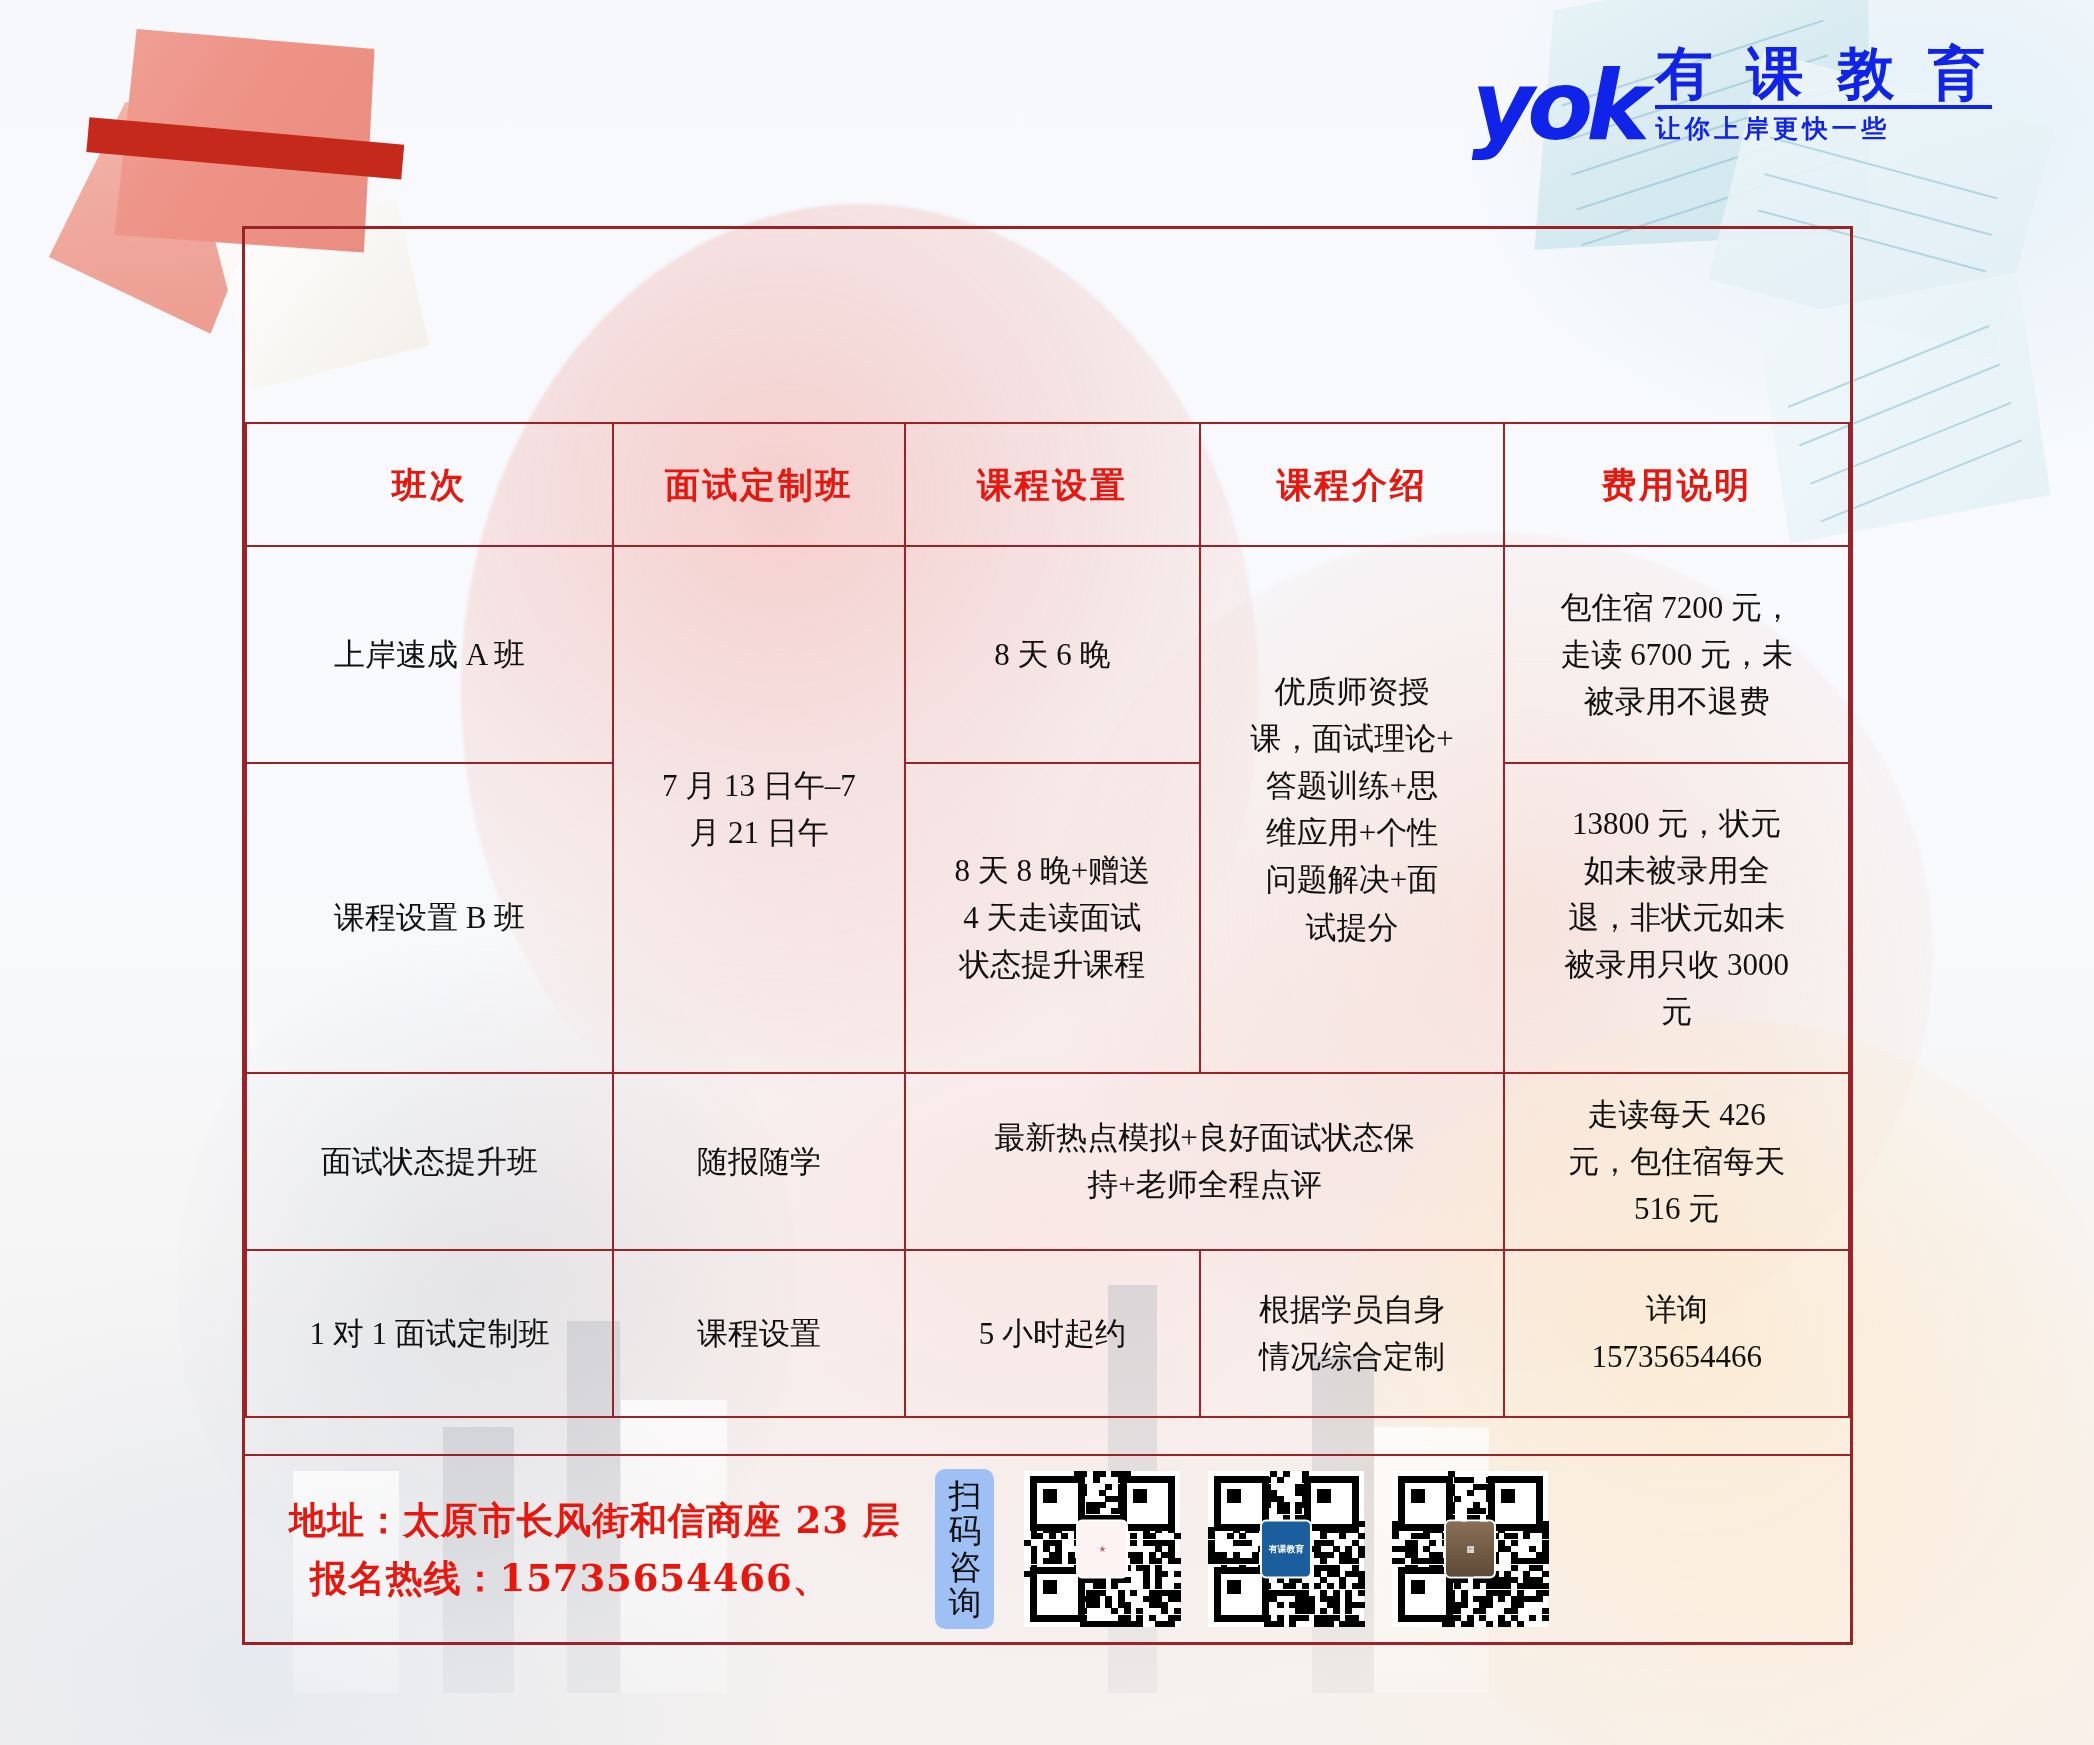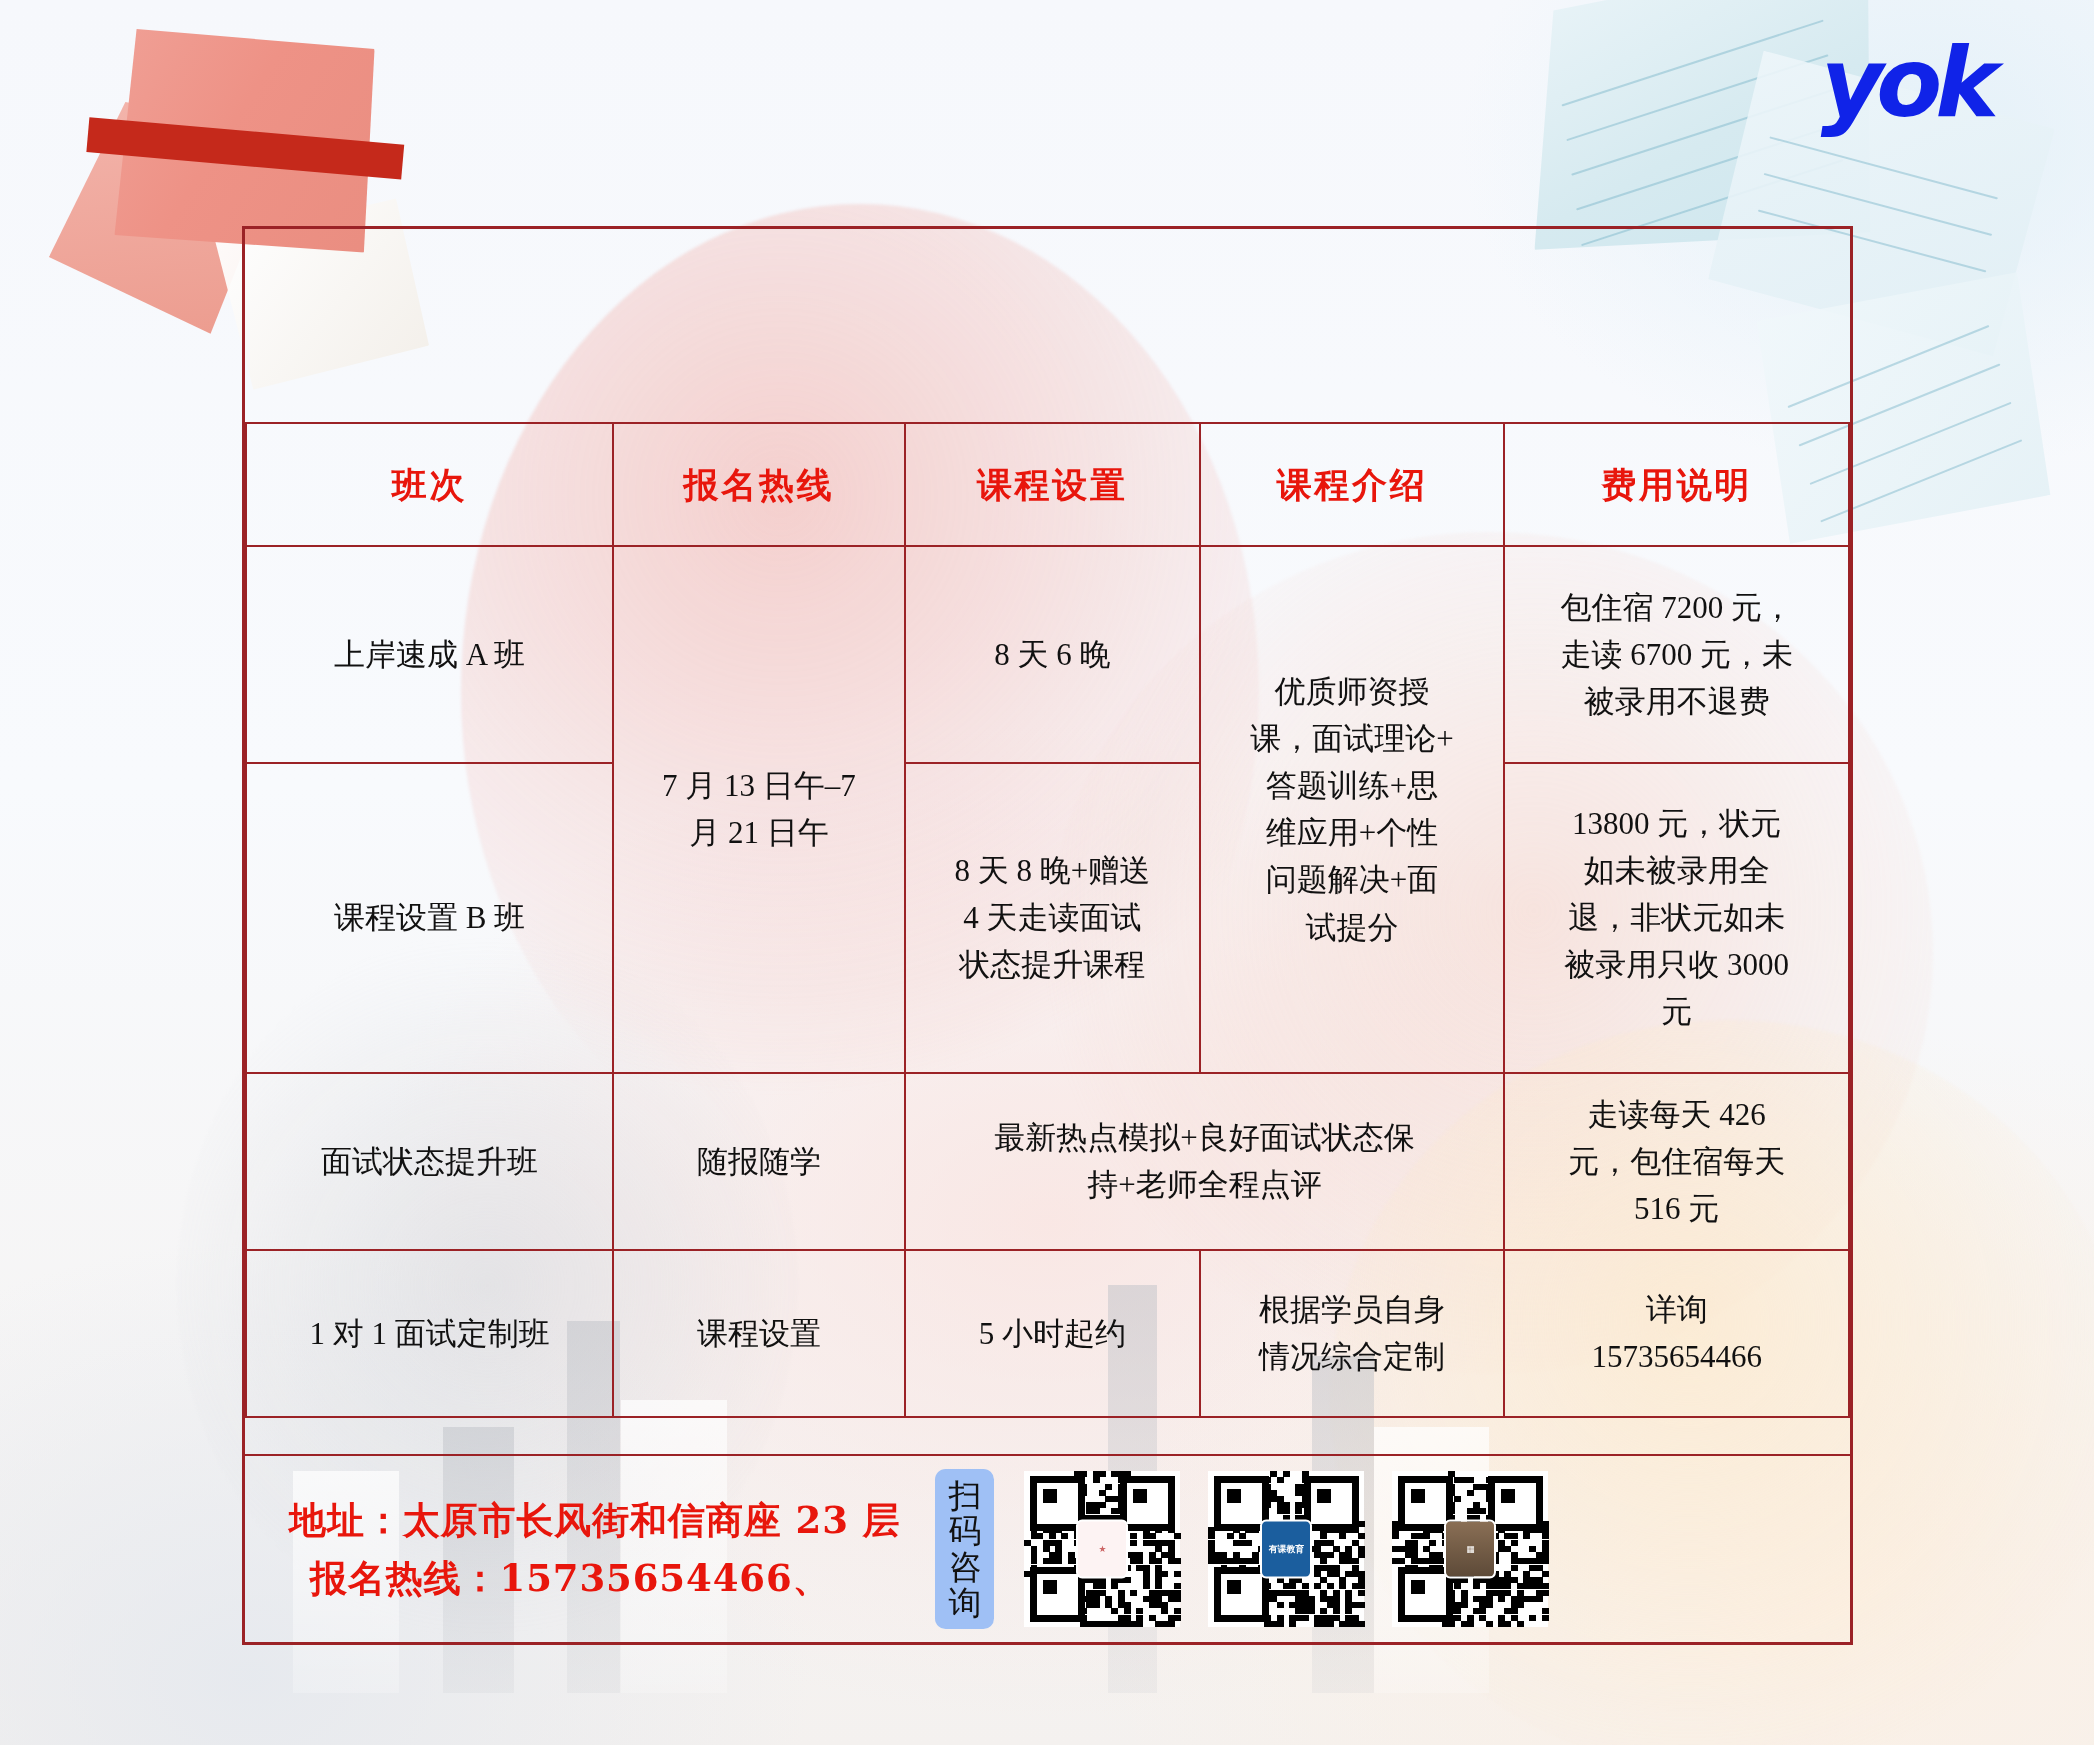--- a/index.html
+++ b/index.html
@@ -170,36 +170,41 @@
   <div class="paper paper-blue3">
     <div class="sheet"></div>
     <div class="rule" style="top:32%;transform:rotate(-6deg)"></div>
     <div class="rule" style="top:48%;transform:rotate(-6deg)"></div>
     <div class="rule" style="top:64%;transform:rotate(-6deg)"></div>
     <div class="rule" style="top:80%;transform:rotate(-6deg)"></div>
   </div>
 
   <div class="logo-wrap">
     <div class="logo-mark">yok</div>
+    <div class="logo-text">
+      <div class="logo-cn">有 课 教 育</div>
+      <div class="logo-divider"></div>
+      <div class="logo-slogan">让你上岸更快一些</div>
+    </div>
   </div>
 
   <div class="frame">
 
     <table class="sched">
       <colgroup>
           <col class="c1">
           <col class="c2">
           <col class="c3">
           <col class="c4">
           <col class="c5">
         </colgroup>
       <thead>
         <tr>
           <th>班次</th>
-          <th>报名热线</th>
+          <th>面试定制班</th>
           <th>课程设置</th>
           <th>课程介绍</th>
           <th>费用说明</th>
         </tr>
       </thead>
       <tbody>
         <tr class="r1">
           <td>上岸速成 A 班</td>
           <td rowspan="2" style="white-space:pre-line">7 月 13 日午–7
 月 21 日午</td>

